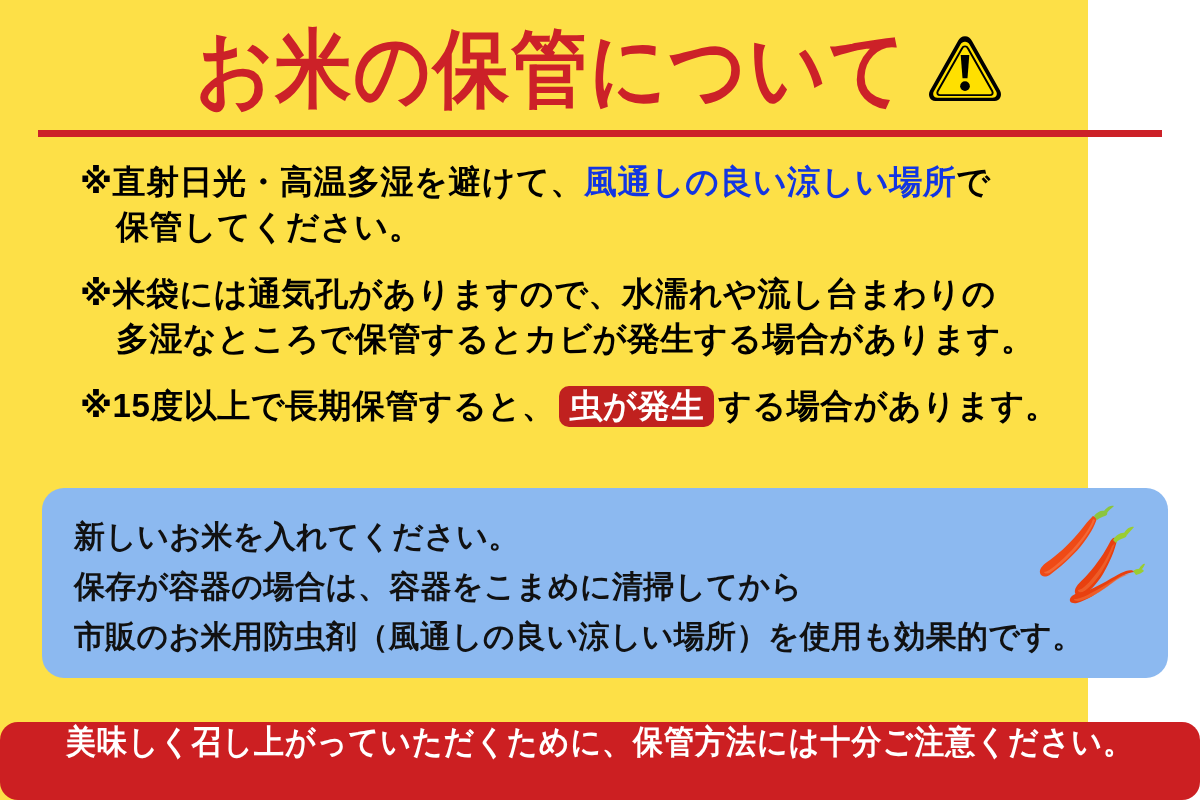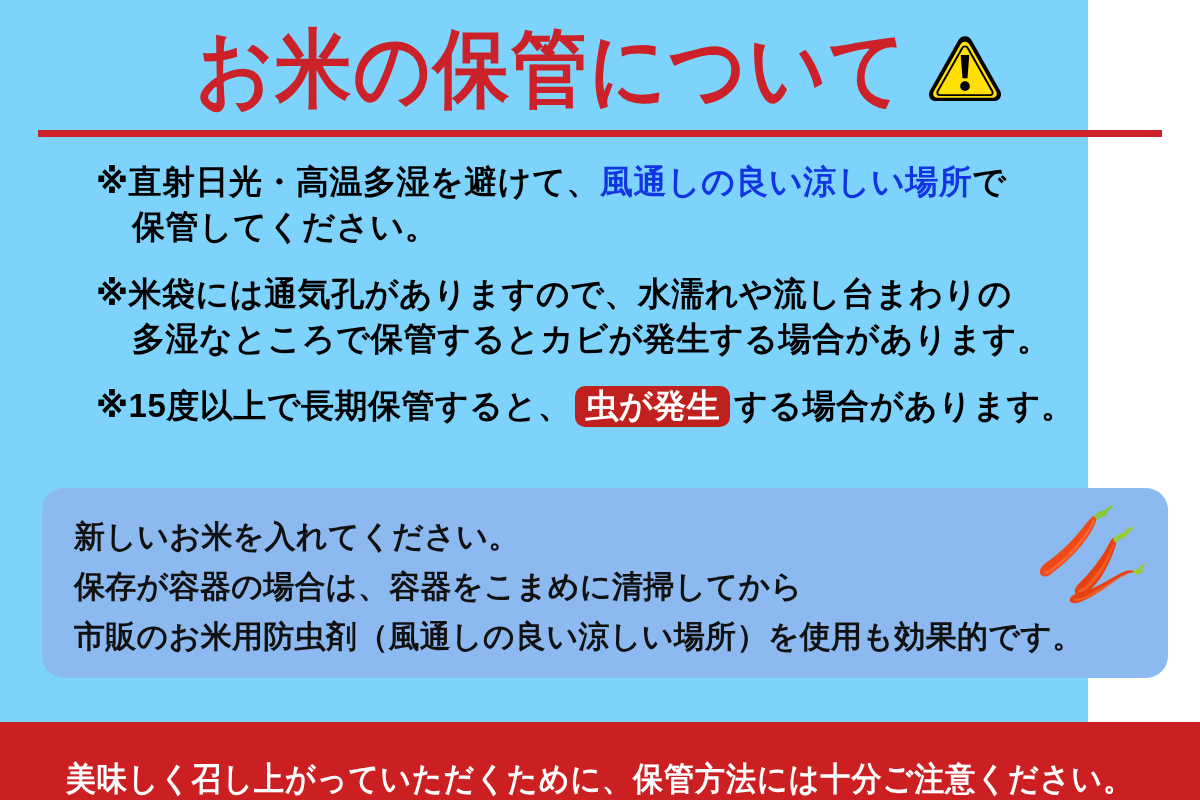--- a/index.html
+++ b/index.html
@@ -13,21 +13,21 @@
     background: #ffffff;
     font-family: "Liberation Sans", "DejaVu Sans", sans-serif;
     overflow: hidden;
     position: relative;
   }
 
   #poster {
     position: relative;
     width: 1088px;
     height: 800px;
-    background: #7dd3fc;
+    background: #fde047;
   }
 
   
   .title-row {
     position: absolute;
     left: 0;
     top: 14px;
     width: 1200px;
     height: 110px;
     display: flex;
@@ -57,21 +57,21 @@
     left: 38px;
     top: 130px;
     width: 1124px;
     height: 7px;
     background: #cc2128;
   }
 
   
   .bullets {
     position: absolute;
-    left: 96px;
+    left: 80px;
     top: 160px;
     width: 1080px;
   }
   .bullet {
     font-size: 33px;
     font-weight: bold;
     color: #000000;
     line-height: 1.36;
     letter-spacing: 0.5px;
     margin-bottom: 22px;
@@ -124,22 +124,23 @@
 
   
   .footer {
     position: absolute;
     left: 0;
     top: 722px;
     width: 1200px;
     height: 78px;
     background: #cc1f22;
     display: flex;
-    align-items: flex-end;
+    align-items: flex-start;
     justify-content: center;
+    border-radius: 18px;
   }
   .footer-text {
     color: #ffffff;
     font-size: 30px;
     font-weight: bold;
     letter-spacing: 1px;
     white-space: nowrap;
     transform: scaleY(1.1);
   }
 </style>

